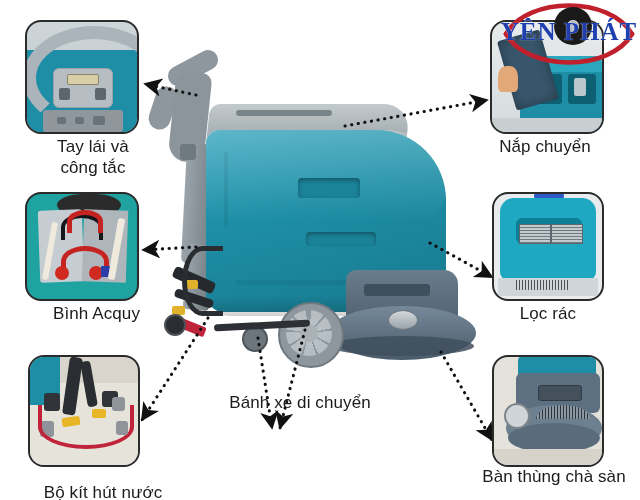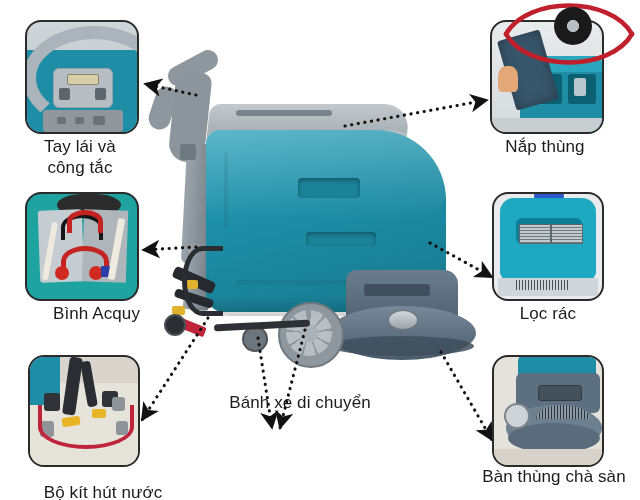--- a/index.html
+++ b/index.html
@@ -214,39 +214,39 @@
         <div class="sh t1panel" style="left:26px;top:46px;width:58px;height:38px;"></div>
         <div class="sh t1screen" style="left:40px;top:52px;width:30px;height:9px;"></div>
         <div class="sh t1btn" style="left:32px;top:66px;width:11px;height:12px;"></div>
         <div class="sh t1btn" style="left:68px;top:66px;width:11px;height:12px;"></div>
         <div class="sh" style="left:16px;top:88px;width:80px;height:22px;background:#8f979c;border-radius:3px;"></div>
         <div class="sh t1bar" style="left:30px;top:95px;width:9px;height:7px;"></div>
         <div class="sh t1bar" style="left:48px;top:95px;width:9px;height:7px;"></div>
         <div class="sh t1bar" style="left:66px;top:94px;width:12px;height:9px;"></div>
       </div>
     </div>
-    <div class="cap" style="left:10px;top:136px;width:140px;">Tay lái và
+    <div class="cap" style="left:23px;top:136px;width:140px;">Tay lái và
 công tắc</div>
   </div>
 
   <div class="callout">
     <div class="thumb t2bg" style="left:490px;top:20px;width:110px;height:110px;">
       <div class="art">
         <div class="sh t2body" style="left:28px;top:40px;width:82px;height:70px;"></div>
         <div class="sh t2body2" style="left:34px;top:34px;width:76px;height:16px;border-radius:6px 6px 0 0;"></div>
         <div class="sh t2cell" style="left:42px;top:52px;width:28px;height:30px;"></div>
         <div class="sh t2cell" style="left:76px;top:52px;width:28px;height:30px;"></div>
         <div class="sh t2obj" style="left:48px;top:56px;width:12px;height:16px;"></div>
         <div class="sh t2obj" style="left:82px;top:56px;width:12px;height:18px;"></div>
         <div class="sh t2lid" style="left:14px;top:12px;width:44px;height:72px;"></div>
         <div class="sh t2hand" style="left:6px;top:44px;width:20px;height:26px;"></div>
         <div class="sh" style="left:0;top:96px;width:110px;height:14px;background:#c9ced1;"></div>
       </div>
     </div>
-    <div class="cap" style="left:470px;top:136px;width:150px;">Nắp thùng</div>
+    <div class="cap" style="left:470px;top:136px;width:150px;">Nắp chuyển</div>
   </div>
 
   <div class="callout">
     <div class="thumb t3bg" style="left:25px;top:192px;width:110px;height:105px;">
       <div class="art">
         <div class="sh t3wires" style="left:30px;top:0;width:64px;height:22px;"></div>
         <div class="sh t3tray" style="left:12px;top:16px;width:44px;height:72px;transform:rotate(-2deg);"></div>
         <div class="sh t3tray2" style="left:56px;top:16px;width:44px;height:72px;transform:rotate(2deg);"></div>
         <div class="sh t3cable-b" style="left:34px;top:20px;width:34px;height:22px;"></div>
         <div class="sh t3cable-r" style="left:40px;top:16px;width:26px;height:18px;"></div>
@@ -315,15 +315,16 @@
   <div class="callout">
     <div class="cap" style="left:205px;top:392px;width:190px;">Bánh xe di chuyển</div>
   </div>
 
   <div id="wm">
     <svg width="142" height="86" viewBox="0 0 142 86">
       <path d="M8,46 C30,8 112,8 134,46" fill="none" stroke="#c0202b" stroke-width="4.5" stroke-linecap="round"></path>
       <path d="M8,46 C30,84 112,84 134,46" fill="none" stroke="#c0202b" stroke-width="4.5" stroke-linecap="round"></path>
     </svg>
     <div class="eye"></div>
+    <div class="txt">YÊN PHÁT</div>
   </div>
 
 </div>
 
 </body></html>

